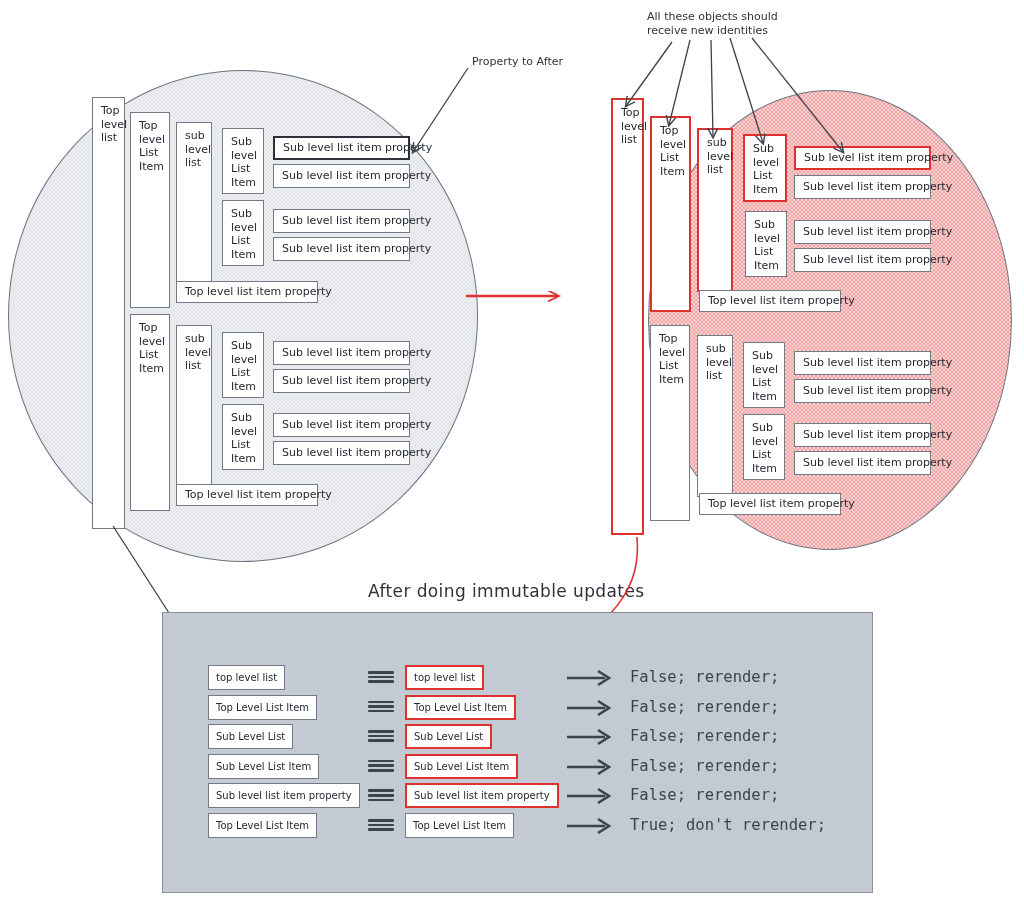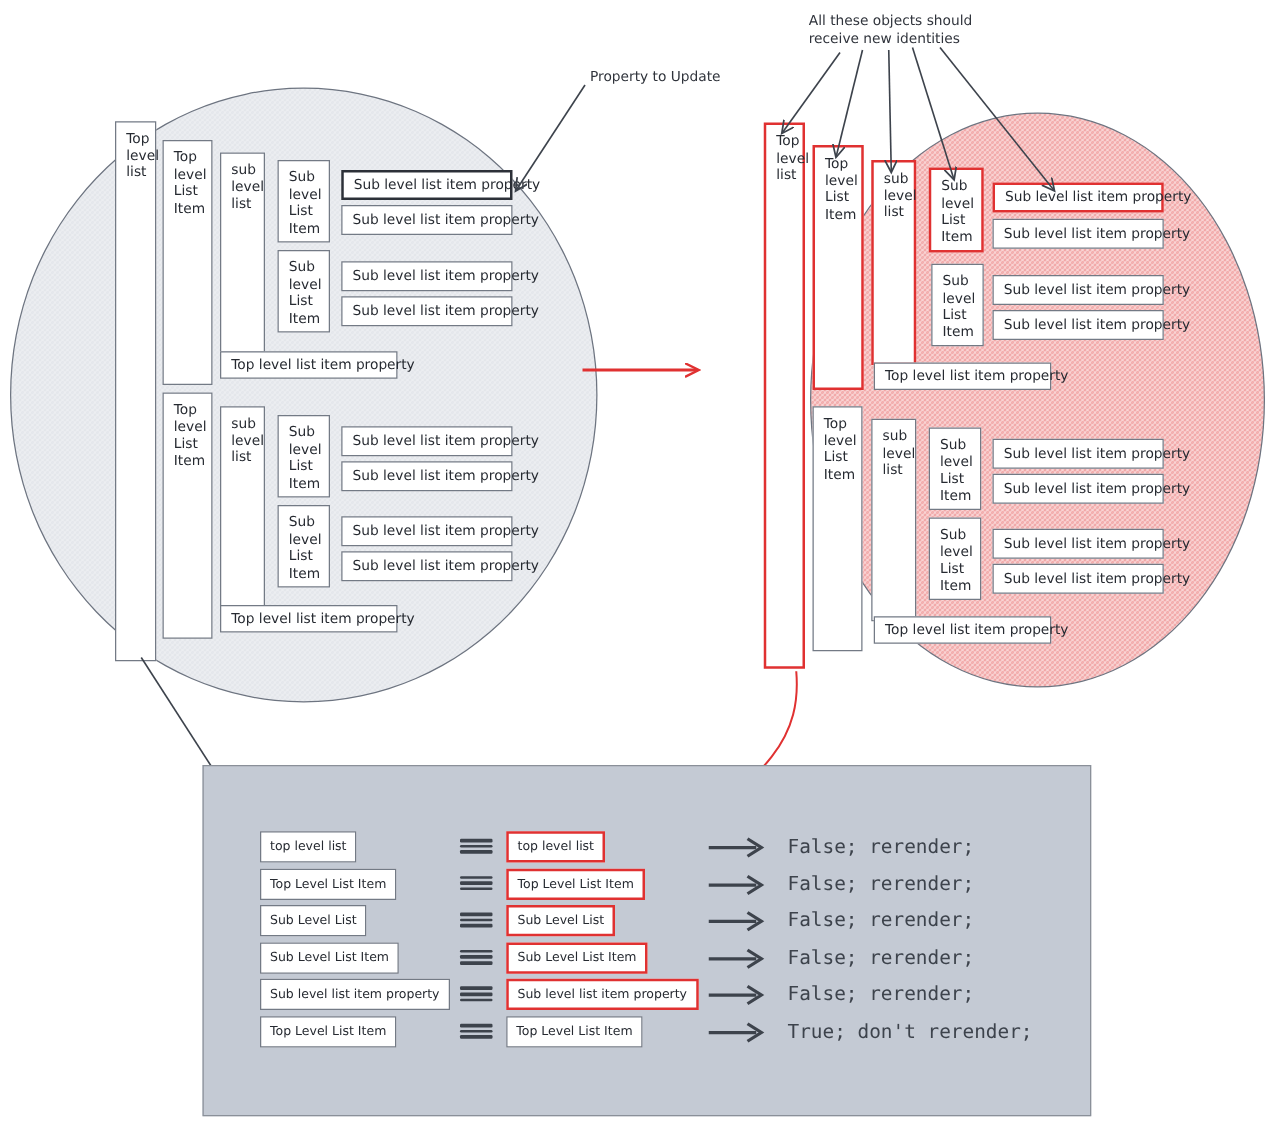--- a/index.html
+++ b/index.html
@@ -159,23 +159,24 @@
 
   <div class="nb" style="left:743px;top:414px;width:42px;height:66px;">Sub
 level
 List
 Item</div>
   <div class="nb hcenter" style="left:794px;top:423px;width:137px;height:24px;">Sub level list item property</div>
   <div class="nb hcenter" style="left:794px;top:451px;width:137px;height:24px;">Sub level list item property</div>
 
   <div class="nb hcenter" style="left:699px;top:493px;width:142px;height:22px;">Top level list item property</div>
 
-  <div class="note" style="left:472px;top:55px;">Property to Update</div>
+  <div class="note" style="left:472px;top:55px;">Property to After</div>
   <div class="note" style="left:647px;top:10px;">All these objects should
 receive new identities</div>
+  <div class="title-note" style="left:368px;top:581px;">After doing immutable updates</div>
 
   <svg width="1024" height="897">
     <defs>
       <marker id="mk-dark" markerWidth="12" markerHeight="12" refX="9" refY="5" orient="auto" markerUnits="userSpaceOnUse">
         <path d="M0,0 L10,5 L0,10" fill="none" stroke="#3d434c" stroke-width="1.4"></path>
       </marker>
       <marker id="mk-red" markerWidth="13" markerHeight="13" refX="10" refY="5.5" orient="auto" markerUnits="userSpaceOnUse">
         <path d="M0,0 L11,5.5 L0,11" fill="none" stroke="#e03131" stroke-width="1.8"></path>
       </marker>
     </defs>

